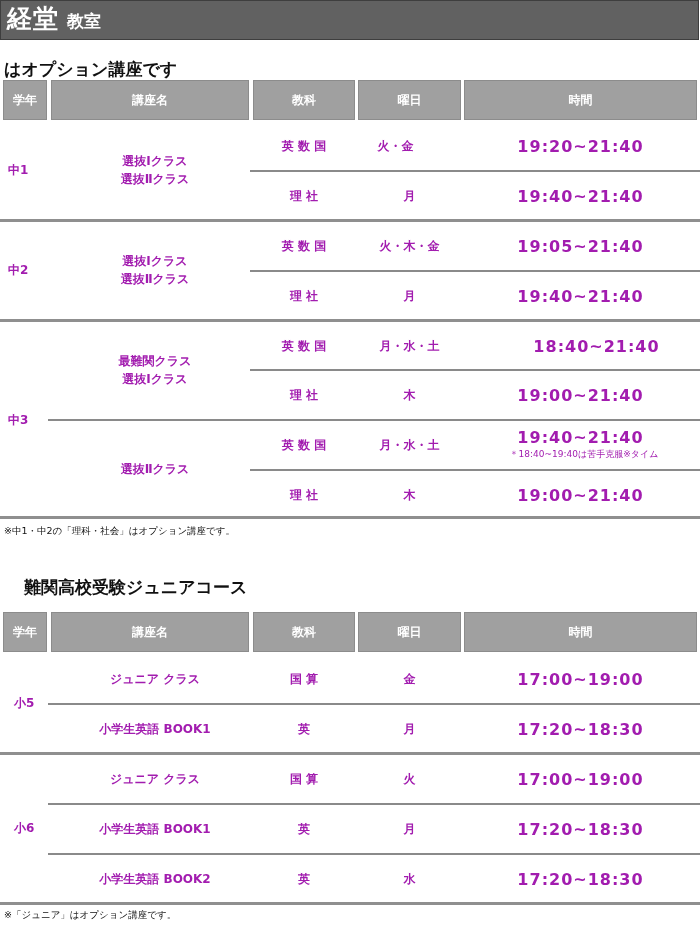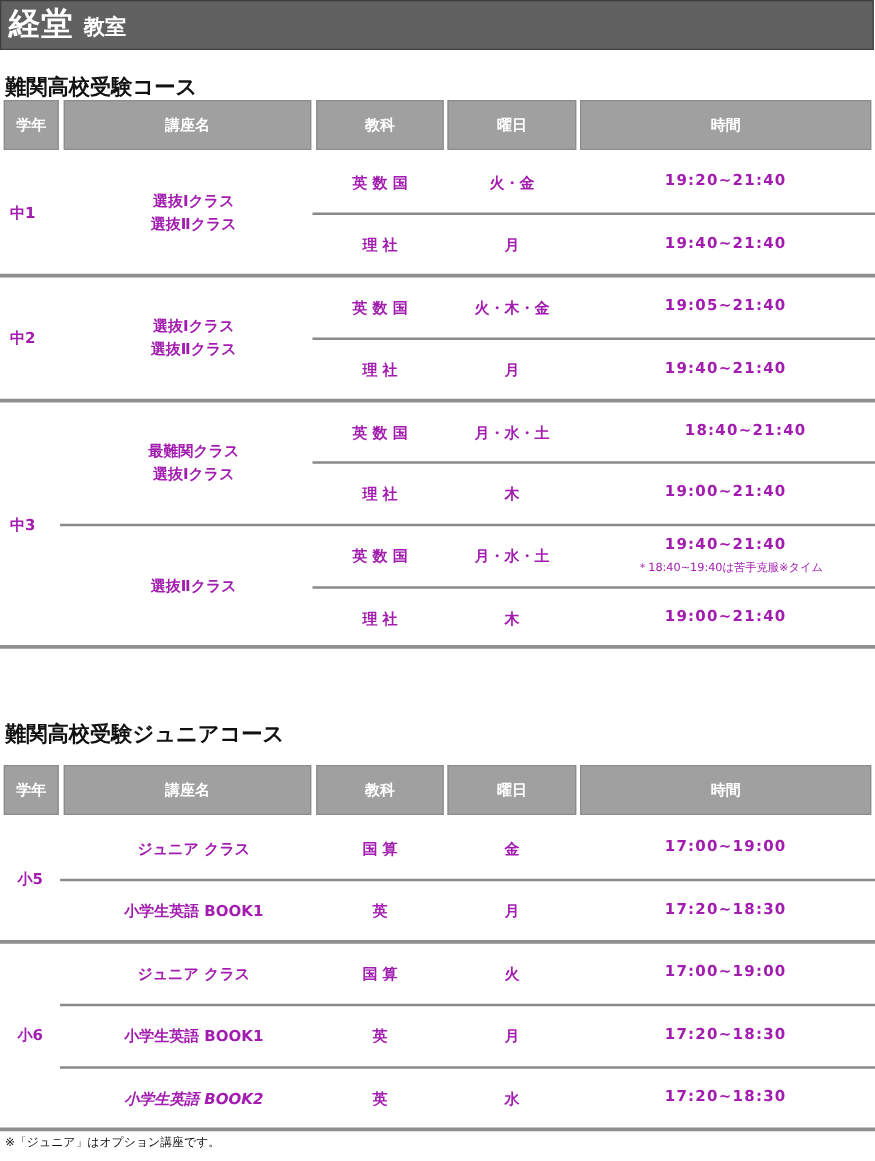--- a/index.html
+++ b/index.html
@@ -3,50 +3,50 @@
 <meta charset="utf-8">
 <style>
   * { box-sizing: border-box; margin: 0; padding: 0; }
   body { width: 700px; height: 929px; background: #ffffff; font-family: "DejaVu Sans", sans-serif; color: #1a1a1a; position: relative; overflow: hidden; }
   .title-bar { position: absolute; left: 0; top: 0; width: 699px; height: 40px; background: #616161; border: 1px solid #3e3e3e; color: #fff; display: flex; align-items: flex-end; padding-left: 6px; padding-bottom: 4px; }
   .title-main { font-size: 25px; font-weight: bold; letter-spacing: 1px; }
   .title-sub { font-size: 17px; font-weight: bold; margin-left: 8px; margin-bottom: 2px; }
   .section-title { position: absolute; left: 4px; font-size: 17px; font-weight: bold; color: #111; }
   .hcell { position: absolute; top: 0; height: 40px; background: #a0a0a0; border: 1px solid #8c8c8c; color: #fff; font-size: 12px; font-weight: bold; display: flex; align-items: center; justify-content: center; }
   .txt { position: absolute; font-size: 12px; font-weight: bold; text-align: center; white-space: nowrap; color: #a21caf; }
-  .time { font-size: 12px; letter-spacing: 1px; font-weight: bold; }
+  .time { font-size: 16px; letter-spacing: 1px; font-weight: bold; }
   .note-small { font-size: 9px; font-weight: normal; letter-spacing: 0; }
   .line-thin { position: absolute; height: 2px; background: #8a8a8a; }
   .line-thick { position: absolute; height: 3px; background: #8f8f8f; }
   .notes { position: absolute; left: 4px; font-size: 9.5px; line-height: 14px; color: #111; white-space: nowrap; }
 </style>
 </head>
 <body>
 
 <div class="title-bar">
   <span class="title-main">経堂</span>
   <span class="title-sub">教室</span>
 </div>
 
-<div class="section-title" style="top:58px;">難関高校受験コース</div>
+<div class="section-title" style="top:58px;">はオプション講座です</div>
 
 <div>
   <div class="hcell" style="left:3px;top:80px;width:44px;">学年</div>
   <div class="hcell" style="left:51px;top:80px;width:198px;">講座名</div>
   <div class="hcell" style="left:253px;top:80px;width:102px;">教科</div>
   <div class="hcell" style="left:358px;top:80px;width:103px;">曜日</div>
   <div class="hcell" style="left:464px;top:80px;width:233px;">時間</div>
 </div>
 
 <div>
   <div class="txt" style="left:8px;top:162px;width:30px;text-align:left;">中1</div>
   <div class="txt" style="left:60px;top:153px;width:190px;">選抜Ⅰクラス</div>
   <div class="txt" style="left:60px;top:171px;width:190px;">選抜Ⅱクラス</div>
   <div class="txt" style="left:253px;top:138px;width:102px;">英 数 国</div>
-  <div class="txt" style="left:358px;top:138px;width:103px;">火・金</div>
+  <div class="txt" style="left:344px;top:138px;width:103px;">火・金</div>
   <div class="txt time" style="left:464px;top:137px;width:233px;">19:20~21:40</div>
   <div class="line-thin" style="left:250px;top:170px;width:450px;"></div>
   <div class="txt" style="left:253px;top:188px;width:102px;">理 社</div>
   <div class="txt" style="left:358px;top:188px;width:103px;">月</div>
   <div class="txt time" style="left:464px;top:187px;width:233px;">19:40~21:40</div>
 </div>
 <div class="line-thick" style="left:0;top:219px;width:700px;"></div>
 
 <div>
   <div class="txt" style="left:8px;top:262px;width:30px;text-align:left;">中2</div>
@@ -80,23 +80,24 @@
   <div class="txt time" style="left:464px;top:428px;width:233px;">19:40~21:40</div>
   <div class="txt note-small" style="left:464px;top:448px;width:240px;">＊18:40~19:40は苦手克服※タイム</div>
   <div class="line-thin" style="left:250px;top:469px;width:450px;"></div>
   <div class="txt" style="left:253px;top:487px;width:102px;">理 社</div>
   <div class="txt" style="left:358px;top:487px;width:103px;">木</div>
   <div class="txt time" style="left:464px;top:486px;width:233px;">19:00~21:40</div>
 </div>
 <div class="line-thick" style="left:0;top:516px;width:700px;"></div>
 
 <div class="notes" style="top:524px;">
+  <div>※中1・中2の「理科・社会」はオプション講座です。</div>
 </div>
 
-<div class="section-title" style="top:576px;">難関高校受験ジュニアコース</div>
+<div class="section-title" style="top:576px;margin-left:20px;">難関高校受験ジュニアコース</div>
 
 <div>
   <div class="hcell" style="left:3px;top:612px;width:44px;">学年</div>
   <div class="hcell" style="left:51px;top:612px;width:198px;">講座名</div>
   <div class="hcell" style="left:253px;top:612px;width:102px;">教科</div>
   <div class="hcell" style="left:358px;top:612px;width:103px;">曜日</div>
   <div class="hcell" style="left:464px;top:612px;width:233px;">時間</div>
 </div>
 
 <div>
@@ -118,21 +119,21 @@
   <div class="txt" style="left:55px;top:771px;width:200px;">ジュニア クラス</div>
   <div class="txt" style="left:253px;top:771px;width:102px;">国 算</div>
   <div class="txt" style="left:358px;top:771px;width:103px;">火</div>
   <div class="txt time" style="left:464px;top:770px;width:233px;">17:00~19:00</div>
   <div class="line-thin" style="left:48px;top:803px;width:652px;"></div>
   <div class="txt" style="left:55px;top:821px;width:200px;">小学生英語 BOOK1</div>
   <div class="txt" style="left:253px;top:821px;width:102px;">英</div>
   <div class="txt" style="left:358px;top:821px;width:103px;">月</div>
   <div class="txt time" style="left:464px;top:820px;width:233px;">17:20~18:30</div>
   <div class="line-thin" style="left:48px;top:853px;width:652px;"></div>
-  <div class="txt" style="left:55px;top:871px;width:200px;font-style:italic;">小学生英語 BOOK2</div>
+  <div class="txt" style="left:55px;top:871px;width:200px;">小学生英語 BOOK2</div>
   <div class="txt" style="left:253px;top:871px;width:102px;">英</div>
   <div class="txt" style="left:358px;top:871px;width:103px;">水</div>
   <div class="txt time" style="left:464px;top:870px;width:233px;">17:20~18:30</div>
 </div>
 <div class="line-thick" style="left:0;top:902px;width:700px;"></div>
 
 <div class="notes" style="top:908px;">
   <div>※「ジュニア」はオプション講座です。</div>
 </div>
 

